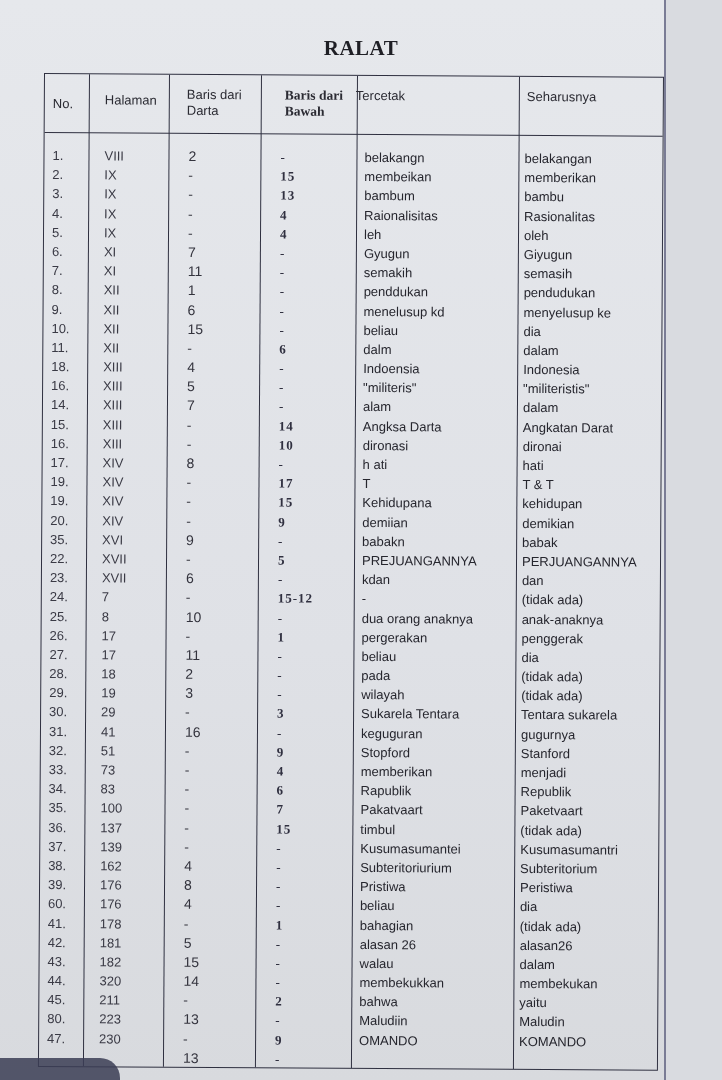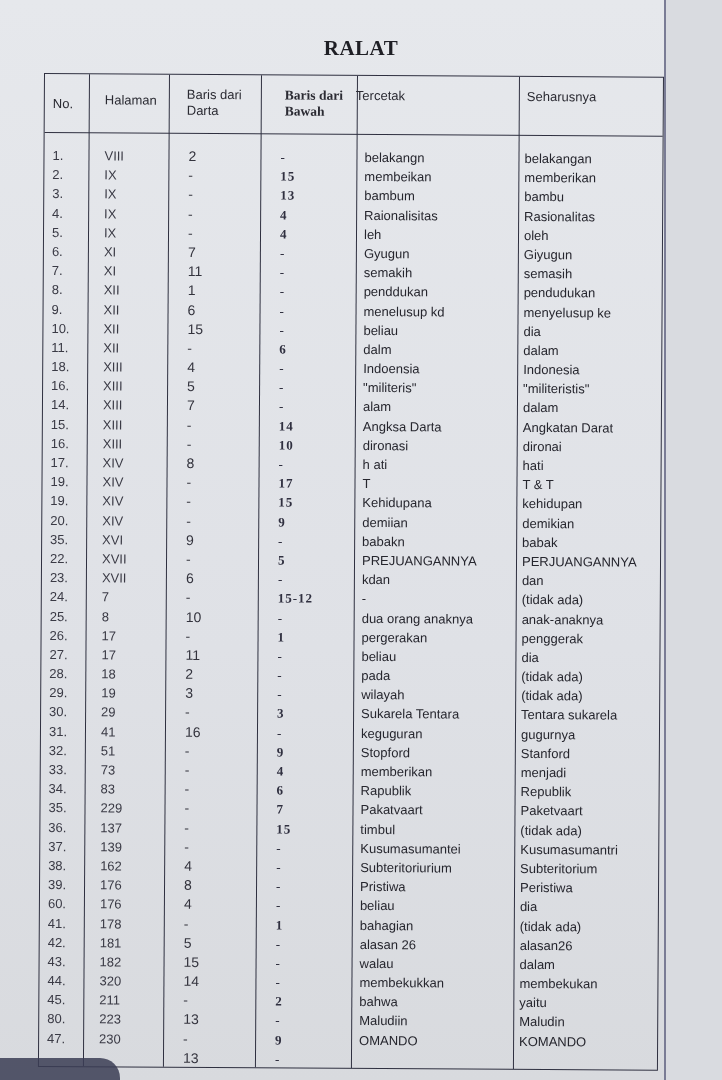--- a/index.html
+++ b/index.html
@@ -146,21 +146,21 @@
         <div>8</div>
         <div>17</div>
         <div>17</div>
         <div>18</div>
         <div>19</div>
         <div>29</div>
         <div>41</div>
         <div>51</div>
         <div>73</div>
         <div>83</div>
-        <div>229</div>
+        <div>100</div>
         <div>137</div>
         <div>139</div>
         <div>162</div>
         <div>176</div>
         <div>176</div>
         <div>178</div>
         <div>181</div>
         <div>182</div>
         <div>320</div>
         <div>211</div>

